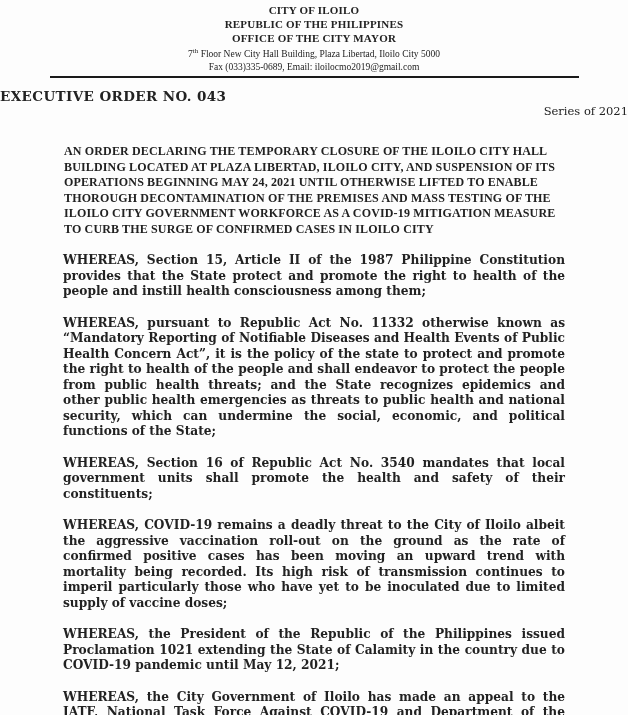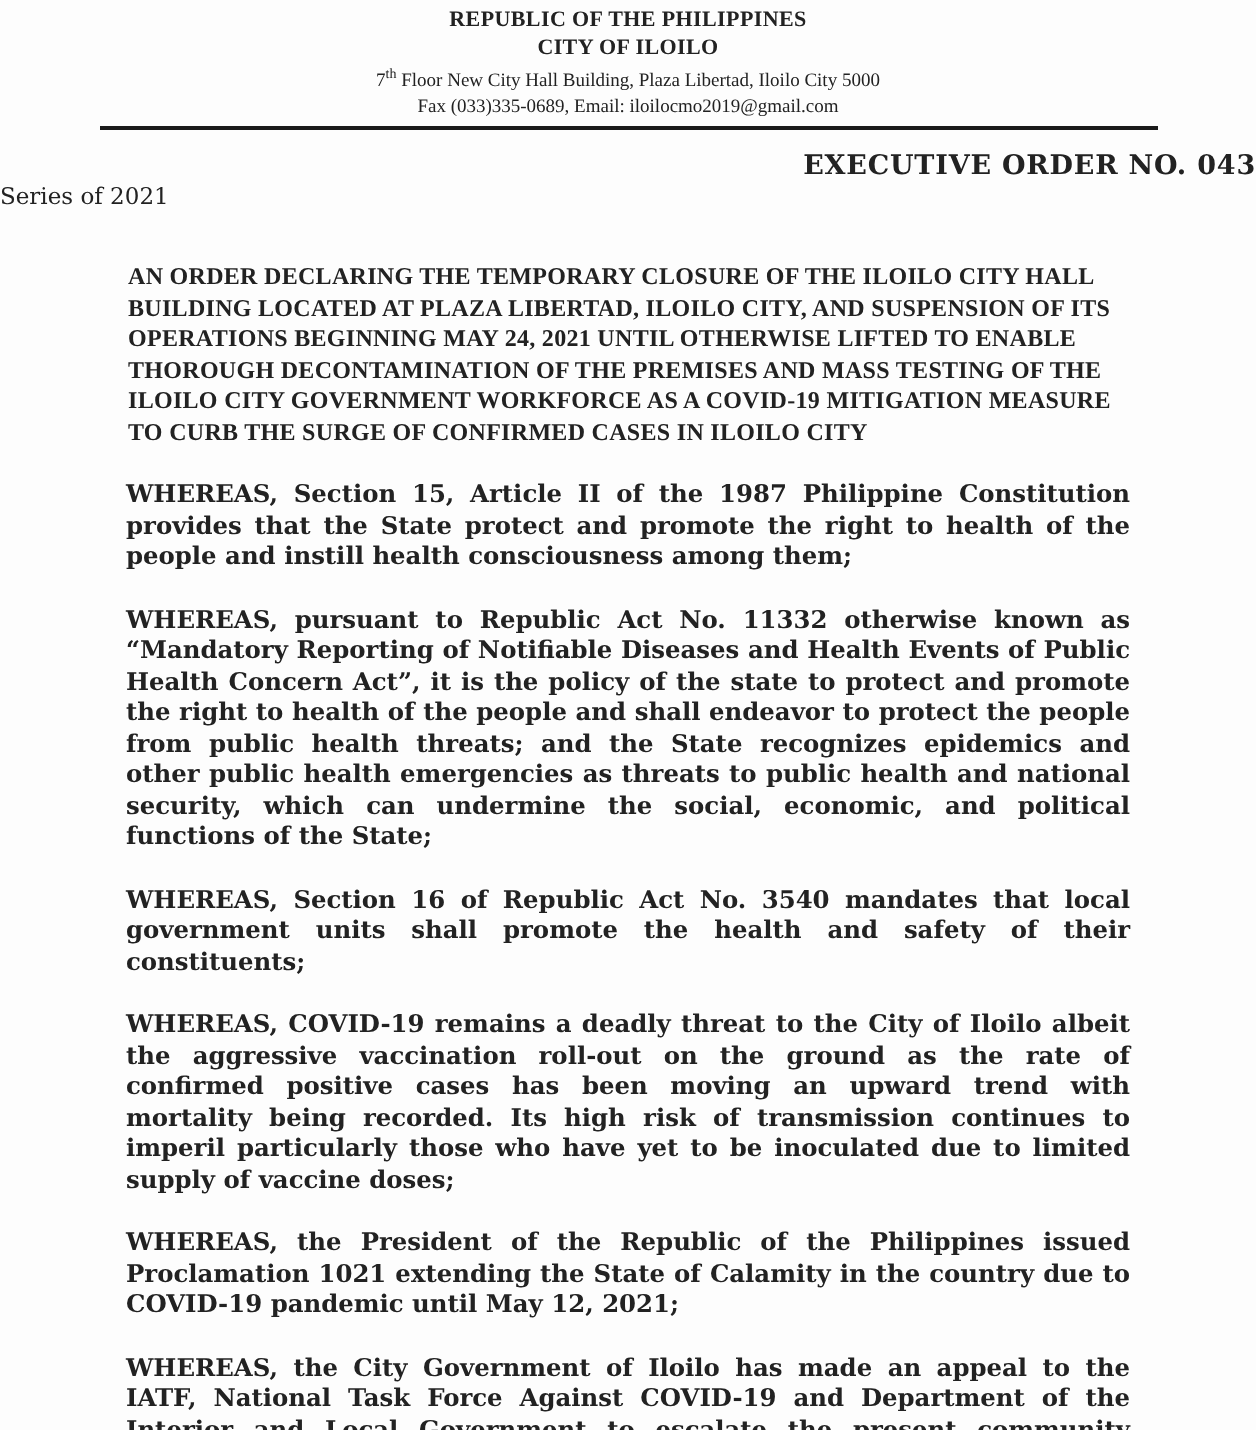--- a/index.html
+++ b/index.html
@@ -37,28 +37,28 @@
   .lh-addr sup { font-size: 7px; }
   .header-rule {
     width: 529px;
     margin: 2px auto 0 auto;
     border: 0;
     border-top: 2.5px solid var(--rule);
   }
   
   .eo-number {
     margin-top: 10px;
-    text-align: right;
+    text-align: left;
     font-weight: bold;
     font-size: 13.5px;
     line-height: 16px;
     letter-spacing: 0.4px;
   }
   .eo-series {
-    text-align: left;
+    text-align: right;
     font-size: 11.5px;
     line-height: 14px;
   }
   
   .eo-title {
     width: 500px;
     margin: 26px auto 0 auto;
     font-weight: bold;
     font-size: 12px;
     line-height: 15.5px;
@@ -77,22 +77,23 @@
     margin-bottom: 16px;
     font-weight: bold;
   }
 </style>
 </head>
 <body>
 
 <div class="page">
 
   <div class="letterhead">
+    <div class="lh-bold">CITY OF ILOILO</div>
     <div class="lh-bold">REPUBLIC OF THE PHILIPPINES</div>
-    <div class="lh-bold">CITY OF ILOILO</div>
+    <div class="lh-bold">OFFICE OF THE CITY MAYOR</div>
     <div class="lh-addr"><span>7</span><sup>th</sup><span> Floor New City Hall Building, Plaza Libertad, Iloilo City 5000</span></div>
     <div class="lh-addr">Fax (033)335-0689, Email: iloilocmo2019@gmail.com</div>
   </div>
 
   <hr class="header-rule">
 
   <div class="eo-number">EXECUTIVE ORDER NO. 043</div>
   <div class="eo-series">Series of 2021</div>
 
   <div class="eo-title">AN ORDER DECLARING THE TEMPORARY CLOSURE OF THE ILOILO CITY HALL BUILDING LOCATED AT PLAZA LIBERTAD, ILOILO CITY, AND SUSPENSION OF ITS OPERATIONS BEGINNING MAY 24, 2021 UNTIL OTHERWISE LIFTED TO ENABLE THOROUGH DECONTAMINATION OF THE PREMISES AND MASS TESTING OF THE ILOILO CITY GOVERNMENT WORKFORCE AS A COVID-19 MITIGATION MEASURE TO CURB THE SURGE OF CONFIRMED CASES IN ILOILO CITY</div>

